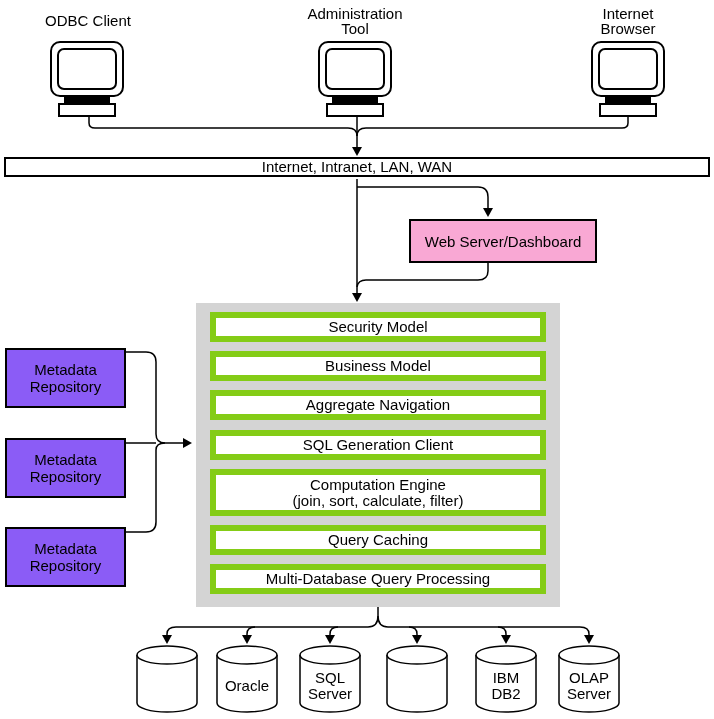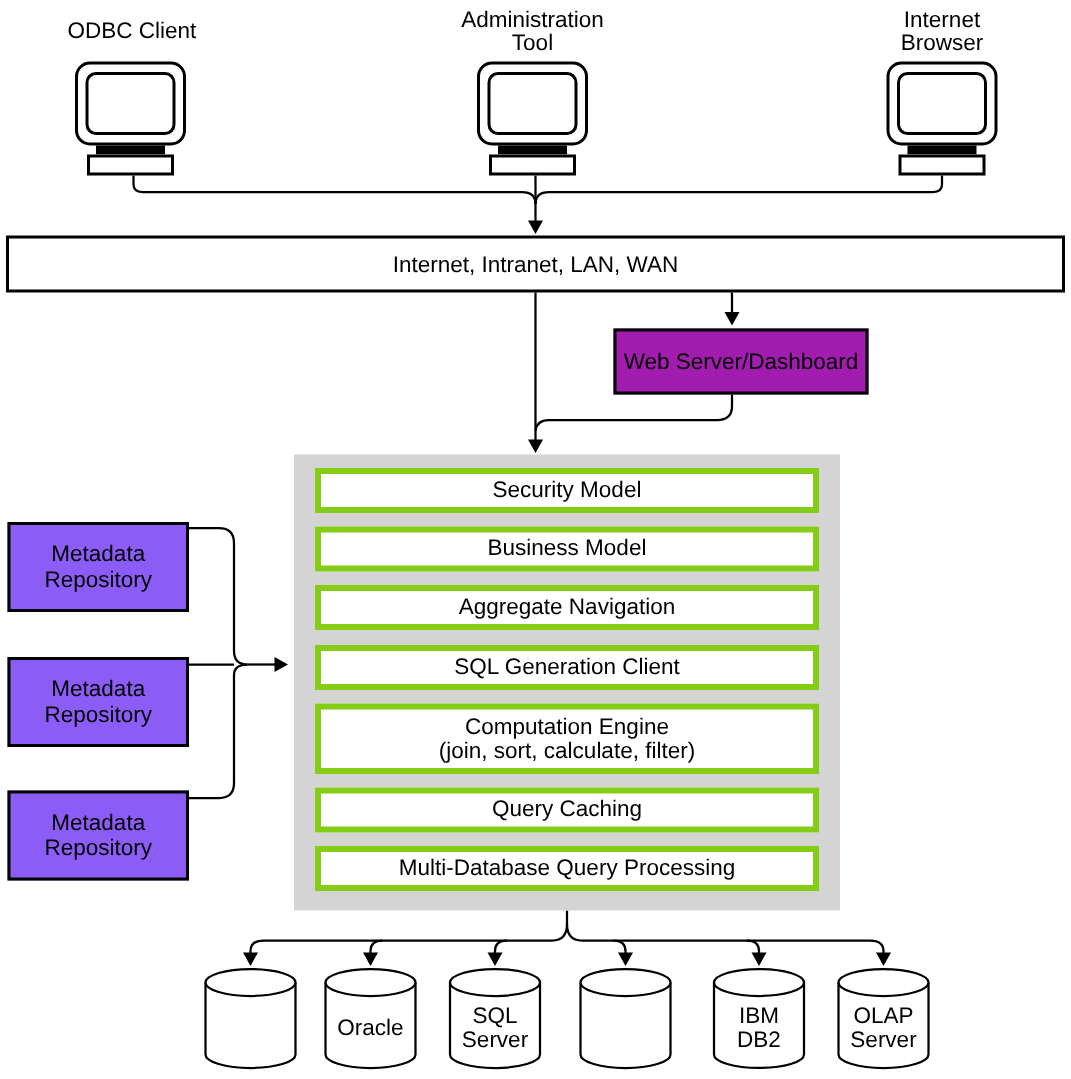--- a/index.html
+++ b/index.html
@@ -26,38 +26,38 @@
     width: 74px; height: 56px;
     border: 2px solid #000; border-radius: 10px;
     background: #fff; padding: 5px; box-sizing: border-box;
   }
   .screen { width: 100%; height: 100%; border: 2px solid #000; border-radius: 7px; box-sizing: border-box; }
   .neck { width: 46px; height: 6px; background: #000; margin: 0 auto; }
   .base { width: 58px; height: 14px; border: 2px solid #000; background: #fff; margin: 0 auto; box-sizing: border-box; }
   
   .netbar {
     position: absolute; left: 4px; top: 157px;
-    width: 706px; height: 38px;
+    width: 706px; height: 20px;
     border: 2px solid #000; box-sizing: border-box; background: #fff;
-    display: flex; align-items: center; justify-content: center;
+    display: flex; align-items: flex-end; justify-content: center;
   }
   .webbox {
     position: absolute; left: 409px; top: 219px;
-    width: 170px; height: 44px;
-    border: 2px solid #000; box-sizing: border-box; background: #a21caf;
+    width: 188px; height: 44px;
+    border: 2px solid #000; box-sizing: border-box; background: #f9a8d4;
     display: flex; align-items: center; justify-content: center;
   }
   .panel {
     position: absolute; left: 196px; top: 303px;
     width: 364px; height: 304px;
     background: #d4d4d4;
   }
   .layerbox {
     position: absolute; left: 210px; width: 336px; height: 30px;
-    border: 4px solid #84cc16; box-sizing: border-box; background: #fff;
+    border: 6px solid #84cc16; box-sizing: border-box; background: #fff;
     display: flex; align-items: center; justify-content: center;
     text-align: center; white-space: pre-line; line-height: 16px;
   }
   .metabox {
     position: absolute; left: 5px; width: 121px; height: 60px;
     border: 2px solid #000; box-sizing: border-box; background: #8b5cf6;
     display: flex; align-items: center; justify-content: center;
     text-align: center; white-space: pre-line; line-height: 17px; margin-top: 25px;
   }
   .dblbl {

